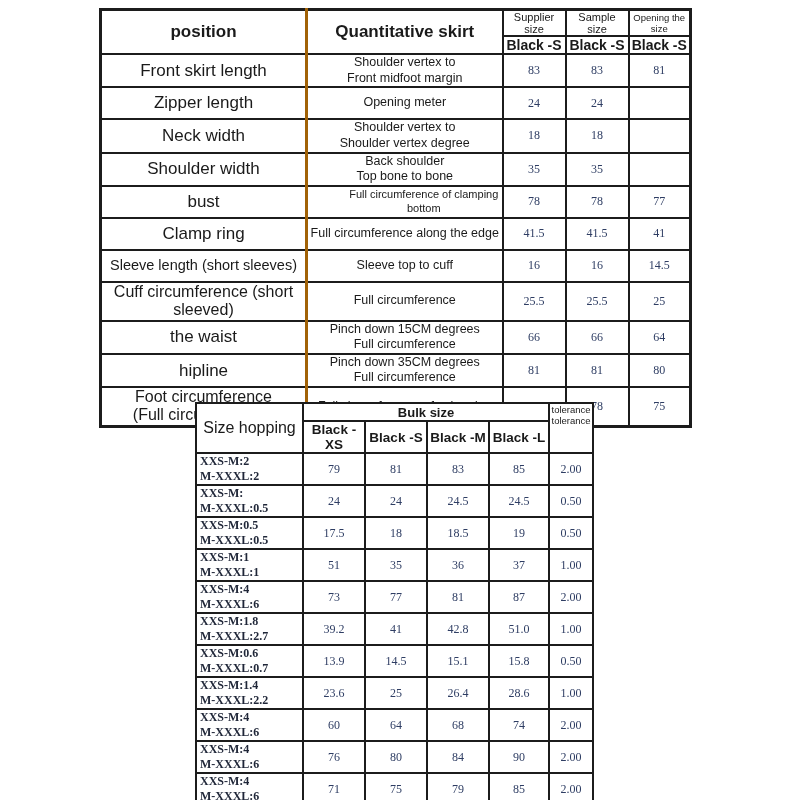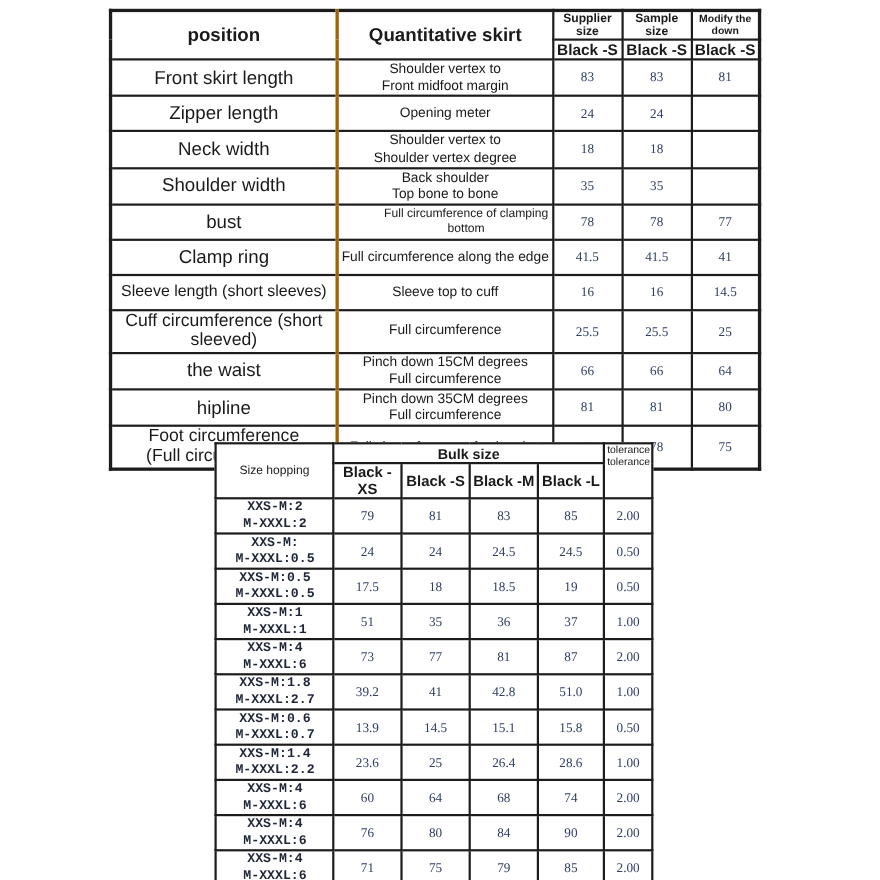--- a/index.html
+++ b/index.html
@@ -31,21 +31,21 @@
     left: 99px;
     top: 8px;
     width: 590px;
     border: 3px solid #1c1c1c;
   }
   .upper-table .divider { border-right: 3px solid #a16207; }
   .upper-table tr.hdr-1 { height: 19px; }
   .upper-table tr.hdr-2 { height: 18px; }
   .upper-table tr.data-row { height: 32px; }
   .main-head { font-size: 17px; font-weight: 600; }
-  .sub-col-head { font-size: 11px; font-weight: 700; padding: 0 1px; }
+  .sub-col-head { font-size: 11px; font-weight: 400; padding: 0 1px; }
   .sub-col-head.tight { font-size: 9.5px; }
   .black-size { font-size: 14px; font-weight: 700; }
   .position-cell { font-size: 17px; font-weight: 500; line-height: 1.15; }
   .position-cell.sz-m { font-size: 14.5px; }
   .position-cell.sz-s { font-size: 16px; }
   .method-cell { font-size: 12.5px; font-weight: 500; line-height: 1.25; }
   .method-cell.sz-s { font-size: 11px; padding-left: 40px; }
   .value-cell {
     font-family: "Liberation Serif", serif;
     font-size: 12px;
@@ -56,36 +56,36 @@
   .lower-table {
     position: absolute;
     left: 195px;
     top: 402px;
     width: 397px;
     border: 2px solid #1c1c1c;
   }
   .lower-table tr.hdr-1 { height: 18px; }
   .lower-table tr.hdr-2 { height: 18px; padding-left: 22px; }
   .lower-table tr.data-row { height: 32px; }
-  .size-hopping-head { font-size: 11px; font-weight: 500; }
+  .size-hopping-head { font-size: 16px; font-weight: 500; }
   .bulk-size-head { font-size: 13px; font-weight: 700; }
   .lower-size-head { font-size: 13.5px; font-weight: 700; padding: 0 1px; }
   .tolerance-head {
     font-size: 9.5px;
     line-height: 1.2;
-    text-align: right;
+    text-align: center;
     vertical-align: top;
     padding: 0 1px;
     font-weight: 400;
   }
   .row-label-cell {
-    font-family: Liberation Mono, monospace;
+    font-family: Liberation Serif, serif;
     font-size: 12px;
     font-weight: 600;
-    text-align: center;
+    text-align: left;
     line-height: 1.25;
     padding-left: 3px;
     color: #1f2638;
   }
   .line { display: block; }
 </style>
 </head>
 <body>
 
 <div class="canvas">
@@ -97,21 +97,21 @@
       <col style="width:63px">
         <col style="width:63px">
         <col style="width:62px">
     </colgroup>
     <thead>
       <tr class="hdr-1">
         <th rowspan="2" class="main-head divider">position</th>
         <th rowspan="2" class="main-head">Quantitative skirt</th>
         <th class="sub-col-head">Supplier size</th>
         <th class="sub-col-head">Sample size</th>
-        <th class="sub-col-head tight">Modify the down</th>
+        <th class="sub-col-head tight">Opening the size</th>
       </tr>
       <tr class="hdr-2">
         <th class="black-size">Black -S</th>
         <th class="black-size">Black -S</th>
         <th class="black-size">Black -S</th>
       </tr>
     </thead>
     <tbody>
         <tr class="data-row">
           <td class="position-cell divider">

